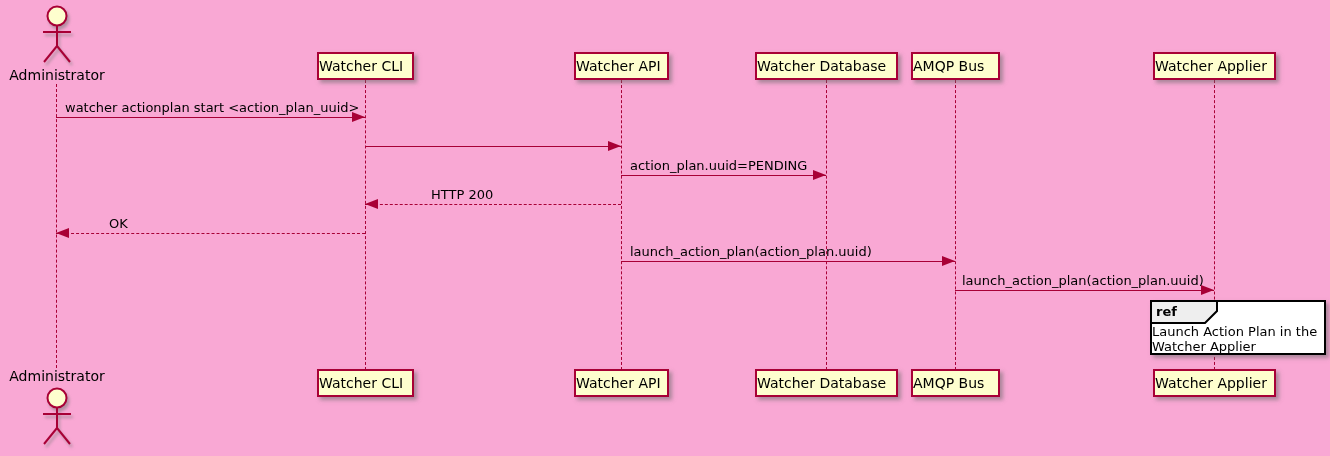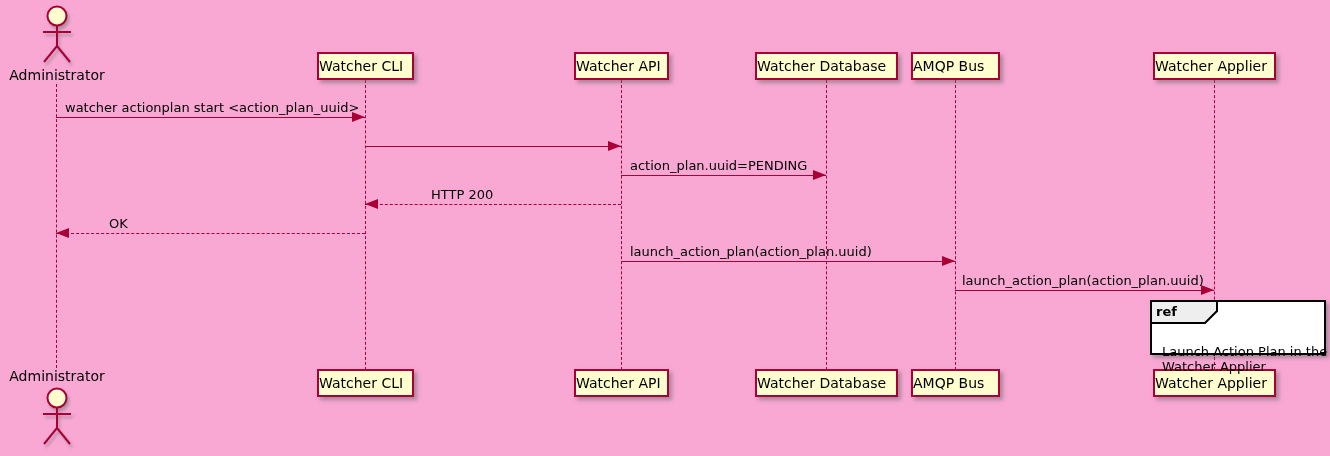--- a/index.html
+++ b/index.html
@@ -55,22 +55,22 @@
     background:#ffffff;
     border:2px solid var(--ref-border);
     box-shadow:3px 3px 4px rgba(105,105,105,0.55);
   }
   #ref-tab-svg{position:absolute;left:-2px;top:-2px;}
   #ref-keyword{
     position:absolute;left:4px;top:2px;
     font-size:13px;font-weight:bold;color:var(--text);
   }
   .ref-line{
-    position:absolute;left:10px;
-    font-size:13px;color:var(--text);white-space:nowrap;margin-top:20px;
+    position:absolute;left:0;
+    font-size:13px;color:var(--text);white-space:nowrap;
   }
 </style>
 </head>
 <body>
 
 <div id="canvas">
 
   <div class="lifeline" style="left:56px;top:84px;height:284px;"></div>
   <div class="lifeline" style="left:365px;top:80px;height:290px;"></div>
   <div class="lifeline" style="left:621px;top:80px;height:290px;"></div>

